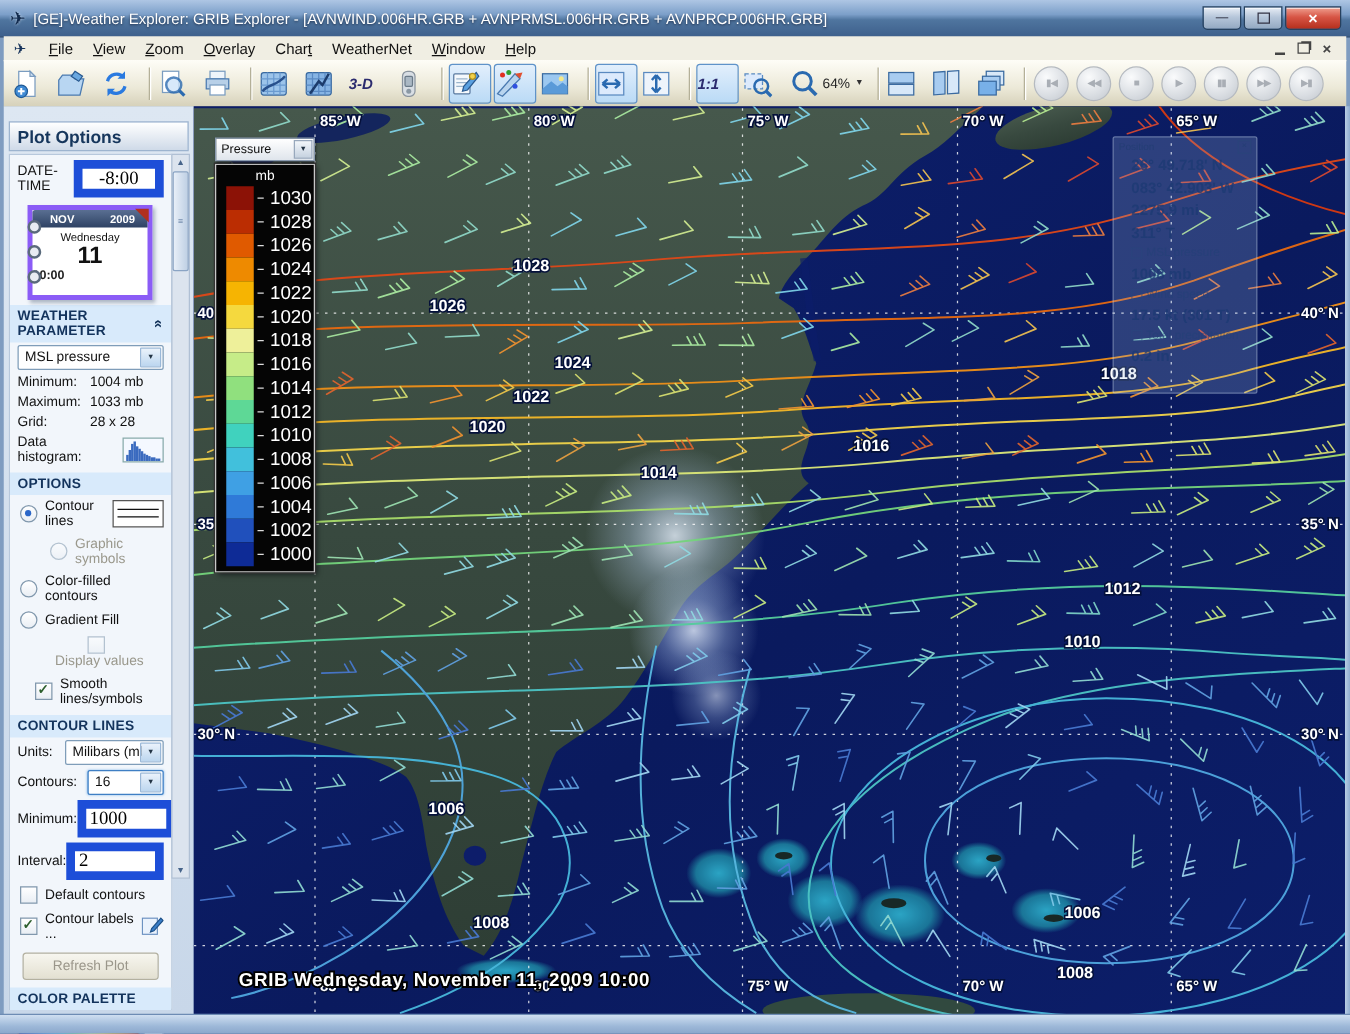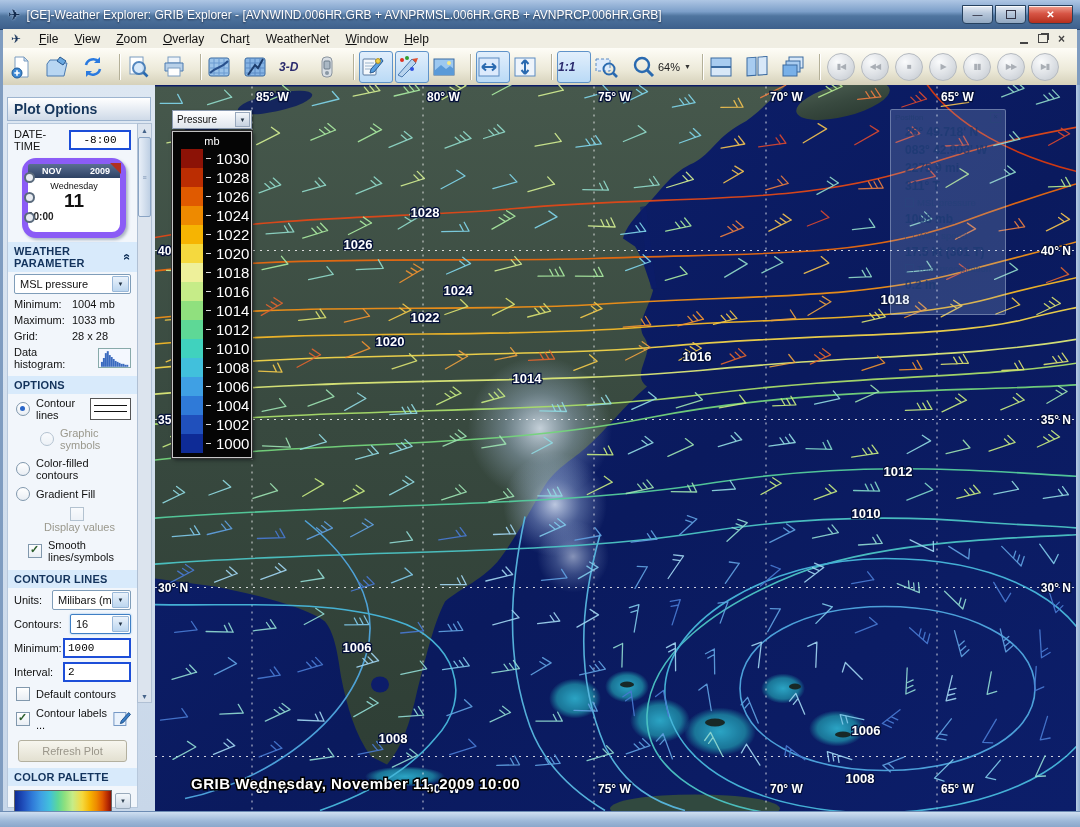--- a/index.html
+++ b/index.html
@@ -54,22 +54,22 @@
   .sb-scroll{position:absolute;right:3px;top:38px;width:13px;height:578px;background:#dce4ee;
     border:1px solid #b0c0d4;display:flex;flex-direction:column;align-items:center;font-size:7px;color:#46648a;}
   .sb-thumb{width:11px;height:78px;margin-top:1px;background:linear-gradient(90deg,#e8eff8,#bfd0e4);
     border:1px solid #8aa4c4;border-radius:2px;display:flex;align-items:center;justify-content:center;color:#7890b0;}
   .sb-arrow{height:12px;display:flex;align-items:center;}
   .row{display:flex;align-items:center;padding:2px 6px;}
   .row .lbl{width:58px;}
   .sec-hdr{background:#d8eafb;color:#13335c;font-weight:bold;padding:3px 6px;margin-top:4px;
     display:flex;align-items:center;letter-spacing:.2px;}
   .chev2{margin-left:auto;color:#0f2f57;font-weight:bold;display:inline-block;transform:rotate(90deg);font-size:12px;}
-  .tinput{height:16px;border:2px solid #1d4ed8;background:#fff;font-size:11px;
-    font-family:Liberation Mono, monospace;padding:0 3px;}
+  .tinput{height:16px;border:7px solid #1d4ed8;background:#fff;font-size:15px;
+    font-family:Liberation Serif, serif;padding:0 3px;}
   .combo{height:18px;border:1px solid #7f9db9;border-radius:2px;background:#fff;display:flex;align-items:center;
     font-size:11px;padding-left:5px;position:relative;flex:1;}
   .combo.focused{border:1px solid #3f7fc4;box-shadow:0 0 2px #7ab2e8;}
   .combo .arrow{position:absolute;right:1px;top:1px;bottom:1px;width:15px;
     background:linear-gradient(#eaf2fb,#bcd6ef);border:1px solid #9ab8d8;border-radius:1px;
     display:flex;align-items:center;justify-content:center;font-size:6px;color:#234;}
   .cb,.radio{width:12px;height:12px;border:1px solid #8198ad;background:linear-gradient(#fff,#e9eef4);
     display:inline-block;position:relative;margin-right:6px;flex:none;}
   .radio{border-radius:50%;}
   .cb[data-checked="true"]::after{content:"✓";position:absolute;left:1px;top:-2px;font-size:11px;color:#2c5e2c;font-weight:bold;}
@@ -90,21 +90,21 @@
   .palette-arrow{width:14px;height:14px;margin-left:3px;border:1px solid #9ab;border-radius:2px;
     background:linear-gradient(#f4f8fc,#ccd8e6);font-size:6px;color:#345;display:flex;align-items:center;justify-content:center;}
   .grip{color:#8b8b8b;font-size:9px;letter-spacing:1px;text-align:center;line-height:6px;}
   .nav-btn{height:27px;margin:1px 2px;border:1px solid #486a92;border-radius:2px;
     background:linear-gradient(#fafcff,#d3dfee 55%,#c2d2e6);display:flex;align-items:center;
     font-size:12px;font-weight:bold;color:#12304f;box-shadow:inset 0 1px 0 #fff;}
   .nav-btn .nicon{width:30px;display:flex;justify-content:center;}
   .hist{width:32px;height:18px;border:1px solid #8aa;background:#f4f8ff;margin-left:8px;}
   
   .cal{width:92px;height:68px;margin:4px 0 4px 14px;position:relative;background:#fff;
-    border:6px solid #8b5cf6;border-radius:14px;box-shadow:2px 2px 3px rgba(40,60,90,.35);}
+    border:4px solid #8b5cf6;border-radius:0;box-shadow:2px 2px 3px rgba(40,60,90,.35);}
   .cal-top{height:14px;background:linear-gradient(#5a6f92,#2e4264);color:#fff;display:flex;
     align-items:center;font-weight:bold;border-radius:2px 2px 0 0;}
   .cal-top .mon{font-size:9px;margin-left:14px;}
   .cal-top .yr{font-size:9px;margin-left:auto;margin-right:10px;}
   .cal-fold{position:absolute;right:-1px;top:-1px;width:0;height:0;
     border-left:11px solid transparent;border-top:11px solid #b03020;}
   .cal-wd{font-size:9px;text-align:center;margin-top:3px;color:#111;}
   .cal-day{font-size:19px;font-weight:bold;text-align:center;line-height:20px;color:#111;}
   .cal-time{font-size:10px;font-weight:bold;text-align:left;color:#222;}
   .cal-ring{position:absolute;left:-4px;width:7px;height:7px;border:2px solid #5a6a7c;border-radius:50%;background:#e8ecf2;}

